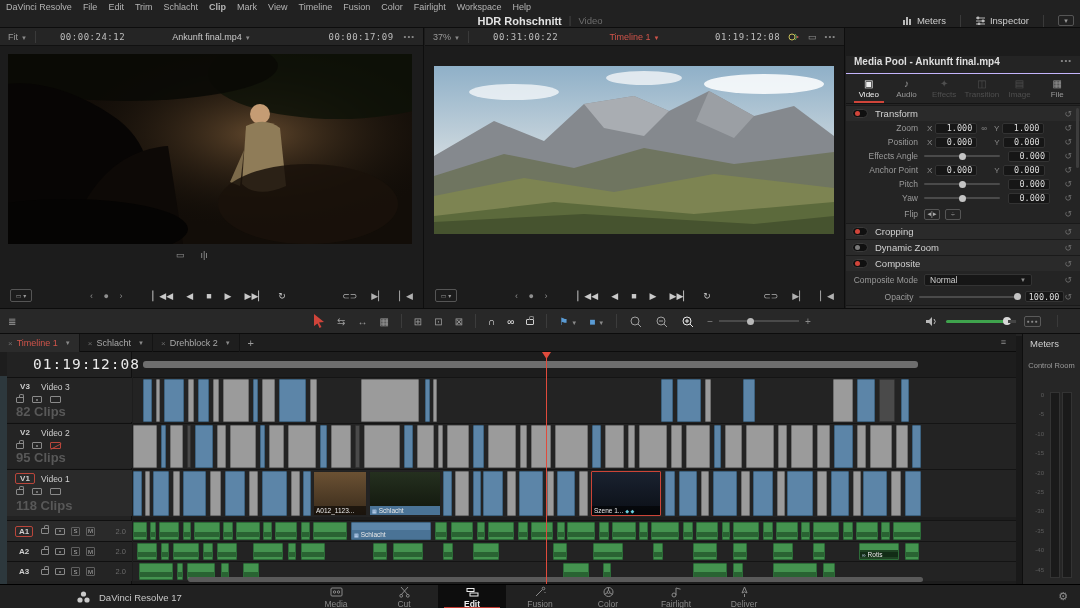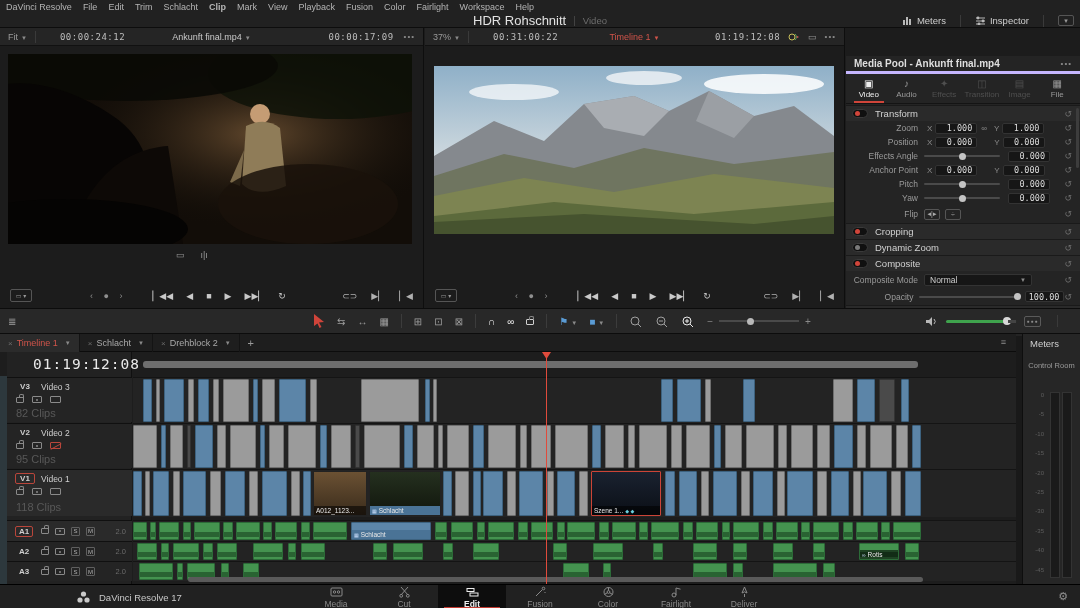--- a/index.html
+++ b/index.html
@@ -9,21 +9,21 @@
          font-family:"Liberation Sans", sans-serif; color:#c8c8c8; font-size:10px; -webkit-font-smoothing:antialiased; }
   .abs { position:absolute; }
   .vsep { width:1px; height:12px; background:#3a3a3a; margin:0 8px; }
 
   
   #menubar { left:0; top:0; width:1080px; height:13px; background:#212121; }
   #menu-row { height:13px; padding-left:6px; gap:11px; display:flex; align-items:center; }
   .menu-item { color:#b4b4b4; font-size:9px; cursor:default; }
   #titlebar { left:0; top:13px; width:1080px; height:15px; background:#212121; border-bottom:1px solid #0d0d0d; }
   .tb-center { position:absolute; left:0; right:0; top:0; height:15px; display:flex; justify-content:center; align-items:center; gap:7px; }
-  .tb-title { color:#e2e2e2; font-weight:normal; font-size:13px; }
+  .tb-title { color:#e2e2e2; font-weight:bold; font-size:11px; }
   .tb-status { color:#6d6d6d; font-size:9.5px; }
   .tb-sep { color:#4a4a4a; }
   .tb-right { position:absolute; right:6px; top:0; height:15px; display:flex; align-items:center; gap:6px; }
   .panel-btn { display:flex; align-items:center; gap:4px; color:#cfcfcf; font-size:9.5px; cursor:default; }
   .dd-box { width:16px; height:11px; border:1px solid #555; border-radius:2px; font-size:7px; color:#999;
             display:flex; align-items:center; justify-content:center; }
 
   
   #viewer-area { left:0; top:28px; width:1080px; height:280px; background:#1c1c1c; }
   .viewer { position:absolute; top:0; height:280px; background:#1c1c1c; }
@@ -42,21 +42,21 @@
   .ovl-ic { color:#9a9a9a; font-size:9px; }
   .transport { position:absolute; left:0; right:0; bottom:0; height:25px; display:flex; align-items:center; padding:0 10px; }
   .tp-dd { width:22px; height:13px; border:1px solid #555; border-radius:2px; display:flex; align-items:center; justify-content:center; gap:2px; color:#999; font-size:6px; }
   .jog { margin-left:58px; color:#8f8f8f; font-size:9px; letter-spacing:4px; }
   .tp-ctr { display:flex; gap:13px; margin-left:26px; color:#c9c9c9; font-size:9px; }
   .tp-right { margin-left:auto; display:flex; gap:14px; color:#b0b0b0; font-size:9px; }
   .tpb { cursor:default; }
 
   
   #inspector { left:846px; top:28px; width:234px; height:280px; background:#242424; }
-  .insp-head { height:18px; display:flex; align-items:center; padding:0 8px; border-bottom:3px solid #c4b5fd; }
+  .insp-head { height:18px; display:flex; padding:0 8px; border-bottom:1px solid #c4b5fd; }
   .insp-head .t { color:#dedede; font-weight:bold; font-size:10px; }
   .insp-head .more { margin-left:auto; }
   #insp-tabs { height:30px; display:flex; border-bottom:1px solid #141414; padding:0 4px; }
   .insp-tab { flex:1; display:flex; flex-direction:column; align-items:center; justify-content:center; gap:1px; position:relative; }
   .insp-tab .ig { font-size:10px; color:#9a9a9a; line-height:10px; }
   .insp-tab .il { font-size:8px; color:#9a9a9a; }
   .insp-tab.active .ig, .insp-tab.active .il { color:#efefef; }
   .insp-tab.active::after { content:""; position:absolute; bottom:0; left:4px; right:4px; height:2px; background:#d0453a; }
   .insp-tab.disabled .ig, .insp-tab.disabled .il { color:#4f4f4f; }
   #insp-body { position:absolute; top:49px; bottom:0; left:0; right:0; background:#242424; }
@@ -123,21 +123,21 @@
   .trk-id.selbox { border-color:#b9463b; }
   .trk-name { position:absolute; left:34px; top:4px; font-size:8.5px; color:#d0d0d0; }
   .trk-icons { position:absolute; left:9px; top:18px; display:flex; gap:8px; align-items:center; }
   .lk { width:8px; height:6px; border:1px solid #8a8a8a; border-radius:1px; position:relative; display:inline-block; }
   .lk::before { content:""; position:absolute; left:1.5px; top:-4px; width:3px; height:3px; border:1px solid #8a8a8a; border-bottom:none; border-radius:2px 2px 0 0; }
   .asel { width:10px; height:7px; border:1px solid #8a8a8a; border-radius:1px; position:relative; display:inline-block; }
   .asel::before { content:""; position:absolute; left:3px; top:1.5px; width:2px; height:2px; border-radius:50%; background:#8a8a8a; }
   .mon { width:11px; height:7px; border:1px solid #8a8a8a; border-radius:1px; display:inline-block; position:relative; }
   .mon.off { border-color:#b9463b; }
   .mon.off::before { content:""; position:absolute; left:-1px; top:2.5px; width:12px; height:1px; background:#b9463b; transform:rotate(-28deg); }
-  .trk-count { position:absolute; left:9px; bottom:3px; font-size:11px; color:#585858; }
+  .trk-count { position:absolute; left:9px; bottom:3px; font-size:13px; color:#585858;font-weight:bold; }
   .atrack { position:absolute; left:0; width:125px; border-top:1px solid #101010; background:#242424; display:flex; align-items:center; }
   .atrack.sel { background:#2a2a2a; }
   .atrk-id { width:18px; height:11px; margin-left:8px; font-size:8px; font-weight:bold; color:#cfcfcf;
              display:flex; align-items:center; justify-content:center; border:1px solid transparent; border-radius:2px; }
   .atrk-id.selbox { border-color:#b9463b; }
   .smb { width:9px; height:9px; border:1px solid #5f5f5f; border-radius:1px; font-size:6px; color:#b0b0b0;
          display:flex; align-items:center; justify-content:center; }
   .afmt { margin-left:auto; margin-right:6px; font-size:7.5px; color:#6a6a6a; }
   .atrk-ics { display:flex; gap:6px; align-items:center; margin-left:8px; }
 
@@ -197,21 +197,21 @@
   <div id="menubar" class="abs">
     <div id="menu-row">
         <div class="menu-item" style="display: inline-block;">DaVinci Resolve</div>
         <div class="menu-item" style="display: inline-block;">File</div>
         <div class="menu-item" style="display: inline-block;">Edit</div>
         <div class="menu-item" style="display: inline-block;">Trim</div>
         <div class="menu-item" style="display: inline-block;">Schlacht</div>
         <div class="menu-item" style="display: inline-block; font-weight: bold;">Clip</div>
         <div class="menu-item" style="display: inline-block;">Mark</div>
         <div class="menu-item" style="display: inline-block;">View</div>
-        <div class="menu-item" style="display: inline-block;">Playback</div>
+        <div class="menu-item" style="display: inline-block;">Timeline</div>
         <div class="menu-item" style="display: inline-block;">Fusion</div>
         <div class="menu-item" style="display: inline-block;">Color</div>
         <div class="menu-item" style="display: inline-block;">Fairlight</div>
         <div class="menu-item" style="display: inline-block;">Workspace</div>
         <div class="menu-item" style="display: inline-block;">Help</div>
       </div>
   </div>
 
   <div id="titlebar" class="abs">
     <div class="tb-center">

